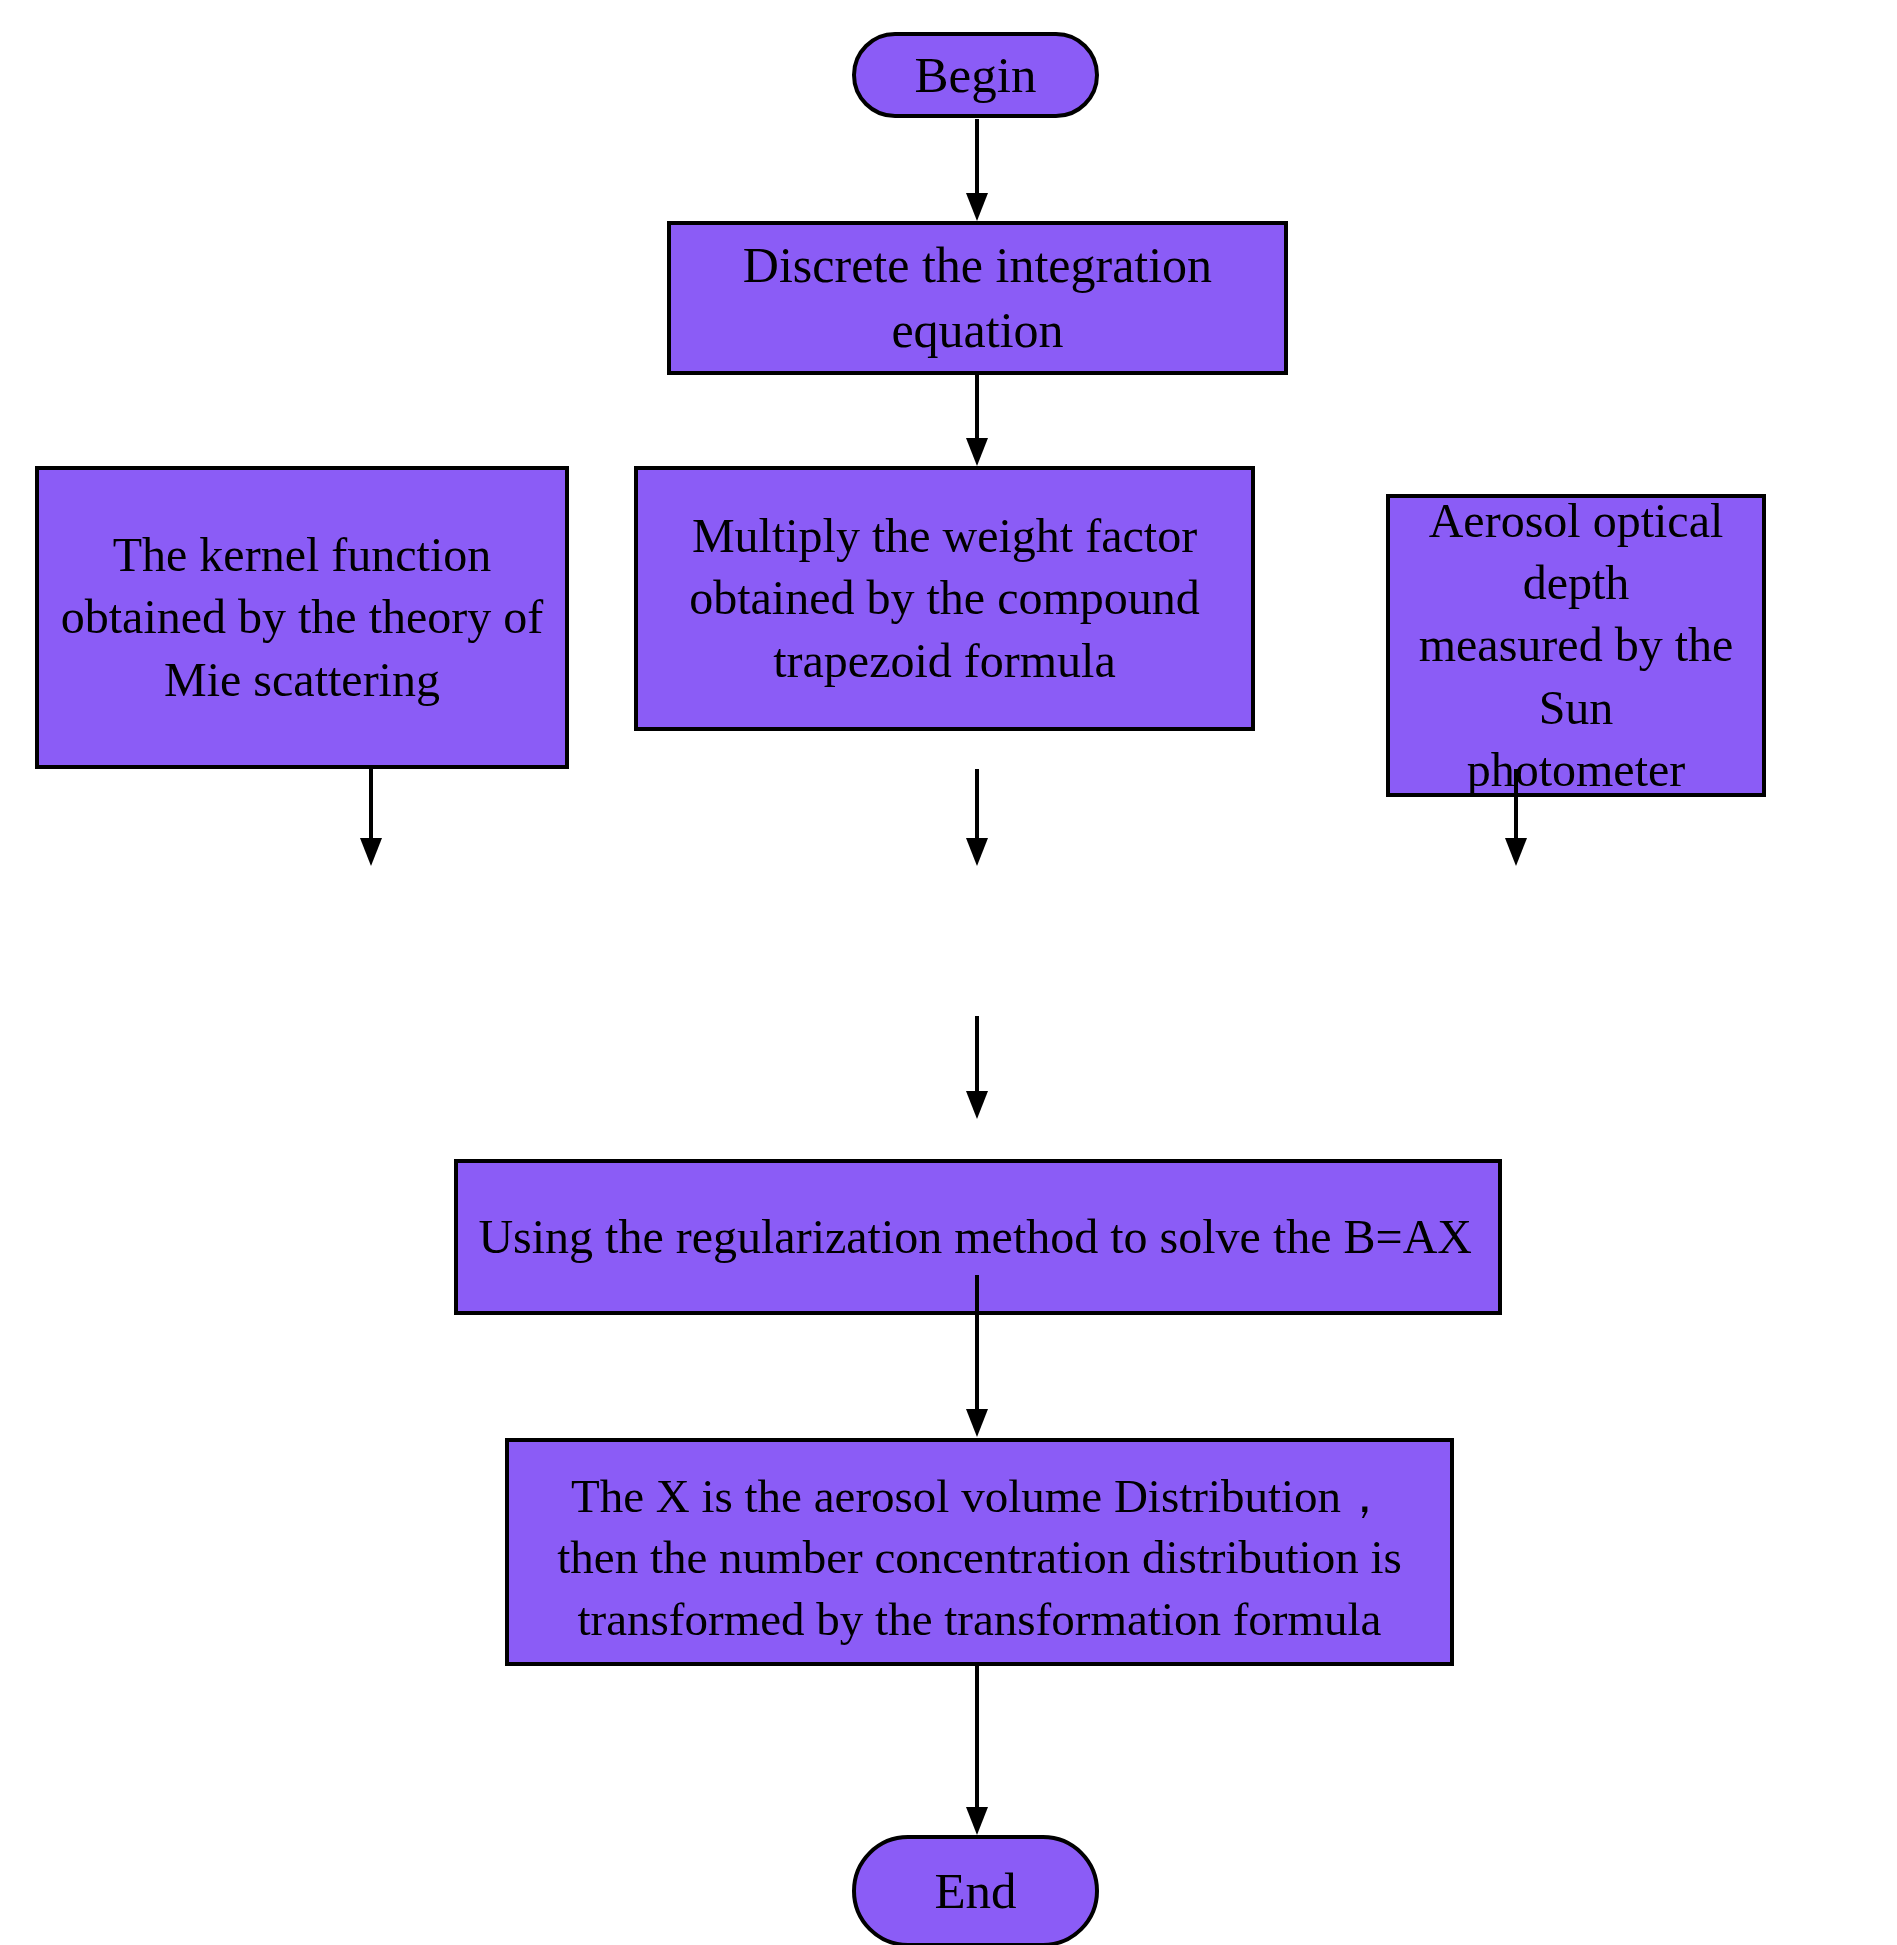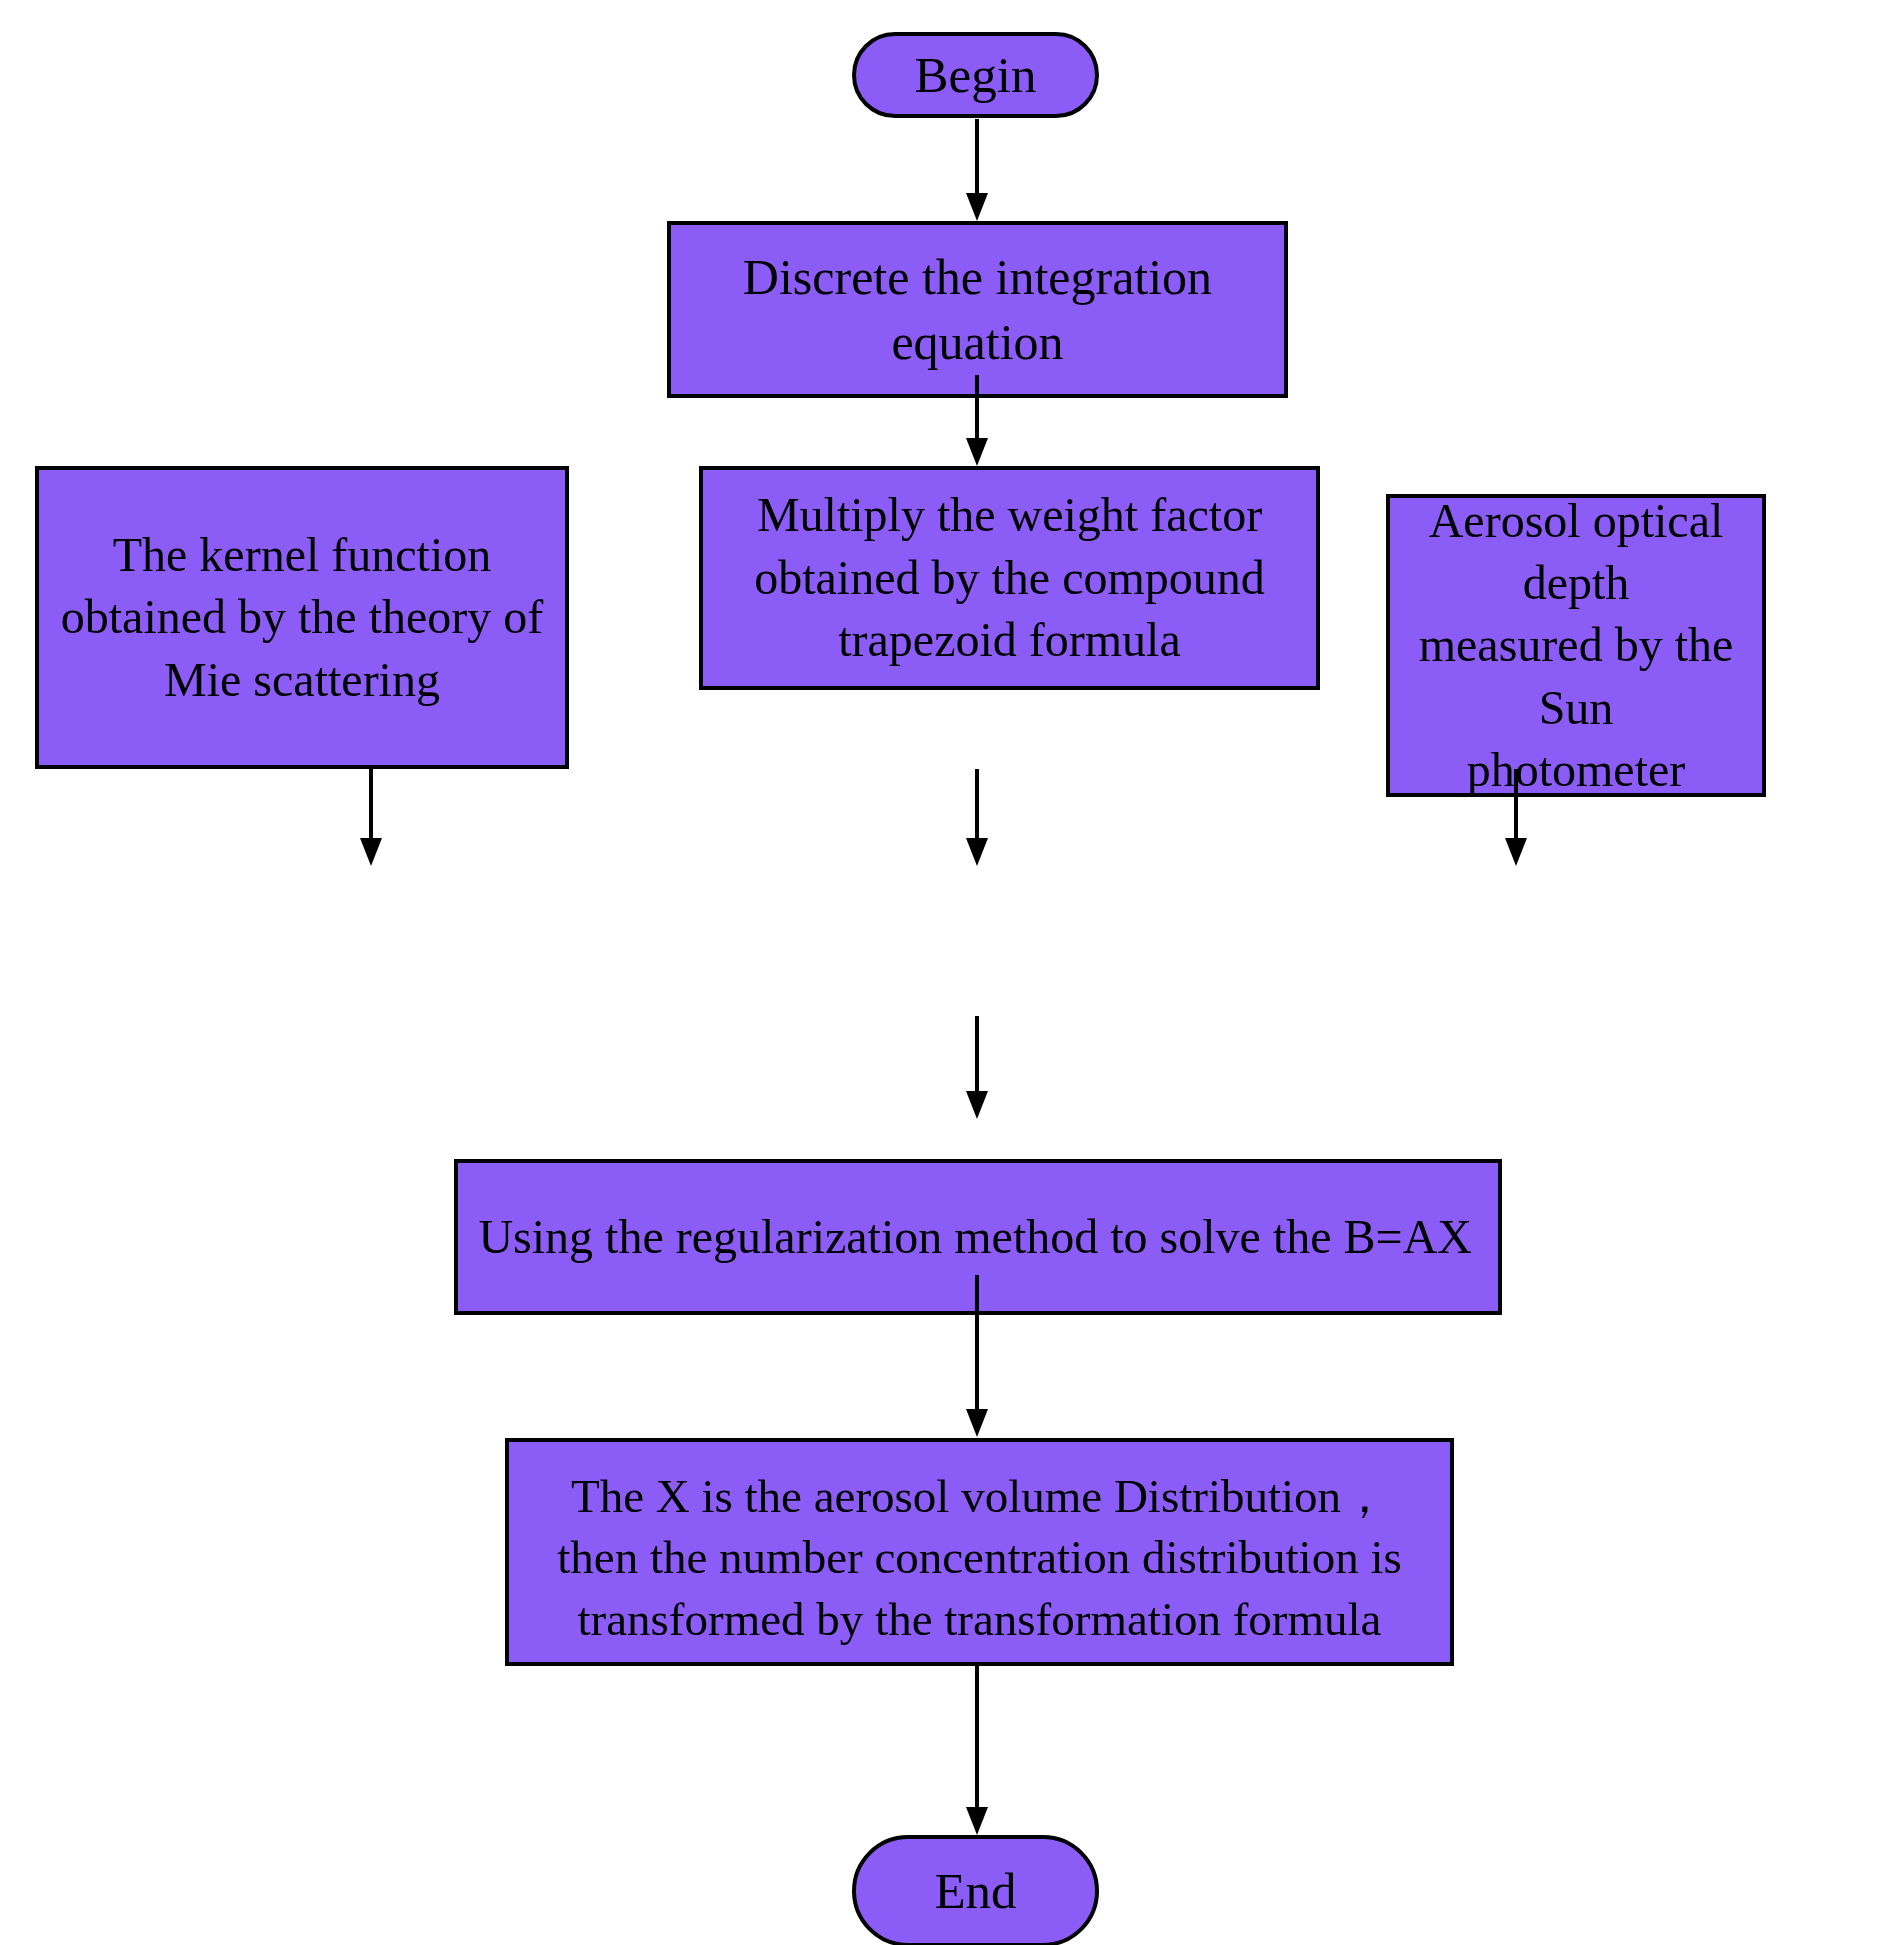--- a/index.html
+++ b/index.html
@@ -86,37 +86,37 @@
 
   <div class="node terminator" style="left:852px; top:32px; width:247px; height:86px;">
     <span class="label">Begin</span>
   </div>
 
   <div class="conn" style="left:975px; top:119px; width:4.1px; height:102px;">
     <div class="stem" style="height:75px;"></div>
     <div class="head"></div>
   </div>
 
-  <div class="node process fs-72" style="left:667px; top:221px; width:621px; height:177px;">
+  <div class="node process fs-72" style="left:667px; top:221px; width:621px; height:154px;">
     <span class="label">Discrete the integration
 equation</span>
   </div>
 
   <div class="conn" style="left:975px; top:375px; width:4.1px; height:91px;">
     <div class="stem" style="height:63px;"></div>
     <div class="head"></div>
   </div>
 
   <div class="node process fs-70" style="left:35px; top:466px; width:534px; height:303px;">
     <span class="label">The kernel function
 obtained by the theory of
 Mie scattering</span>
   </div>
 
-  <div class="node process fs-70" style="left:699px; top:466px; width:621px; height:224px;">
+  <div class="node process fs-70" style="left:634px; top:466px; width:621px; height:265px;">
     <span class="label">Multiply the weight factor
 obtained by the compound
 trapezoid formula</span>
   </div>
 
   <div class="node process fs-70" style="left:1386px; top:494px; width:380px; height:303px;">
     <span class="label">Aerosol optical depth
 measured by the Sun
 photometer</span>
   </div>

